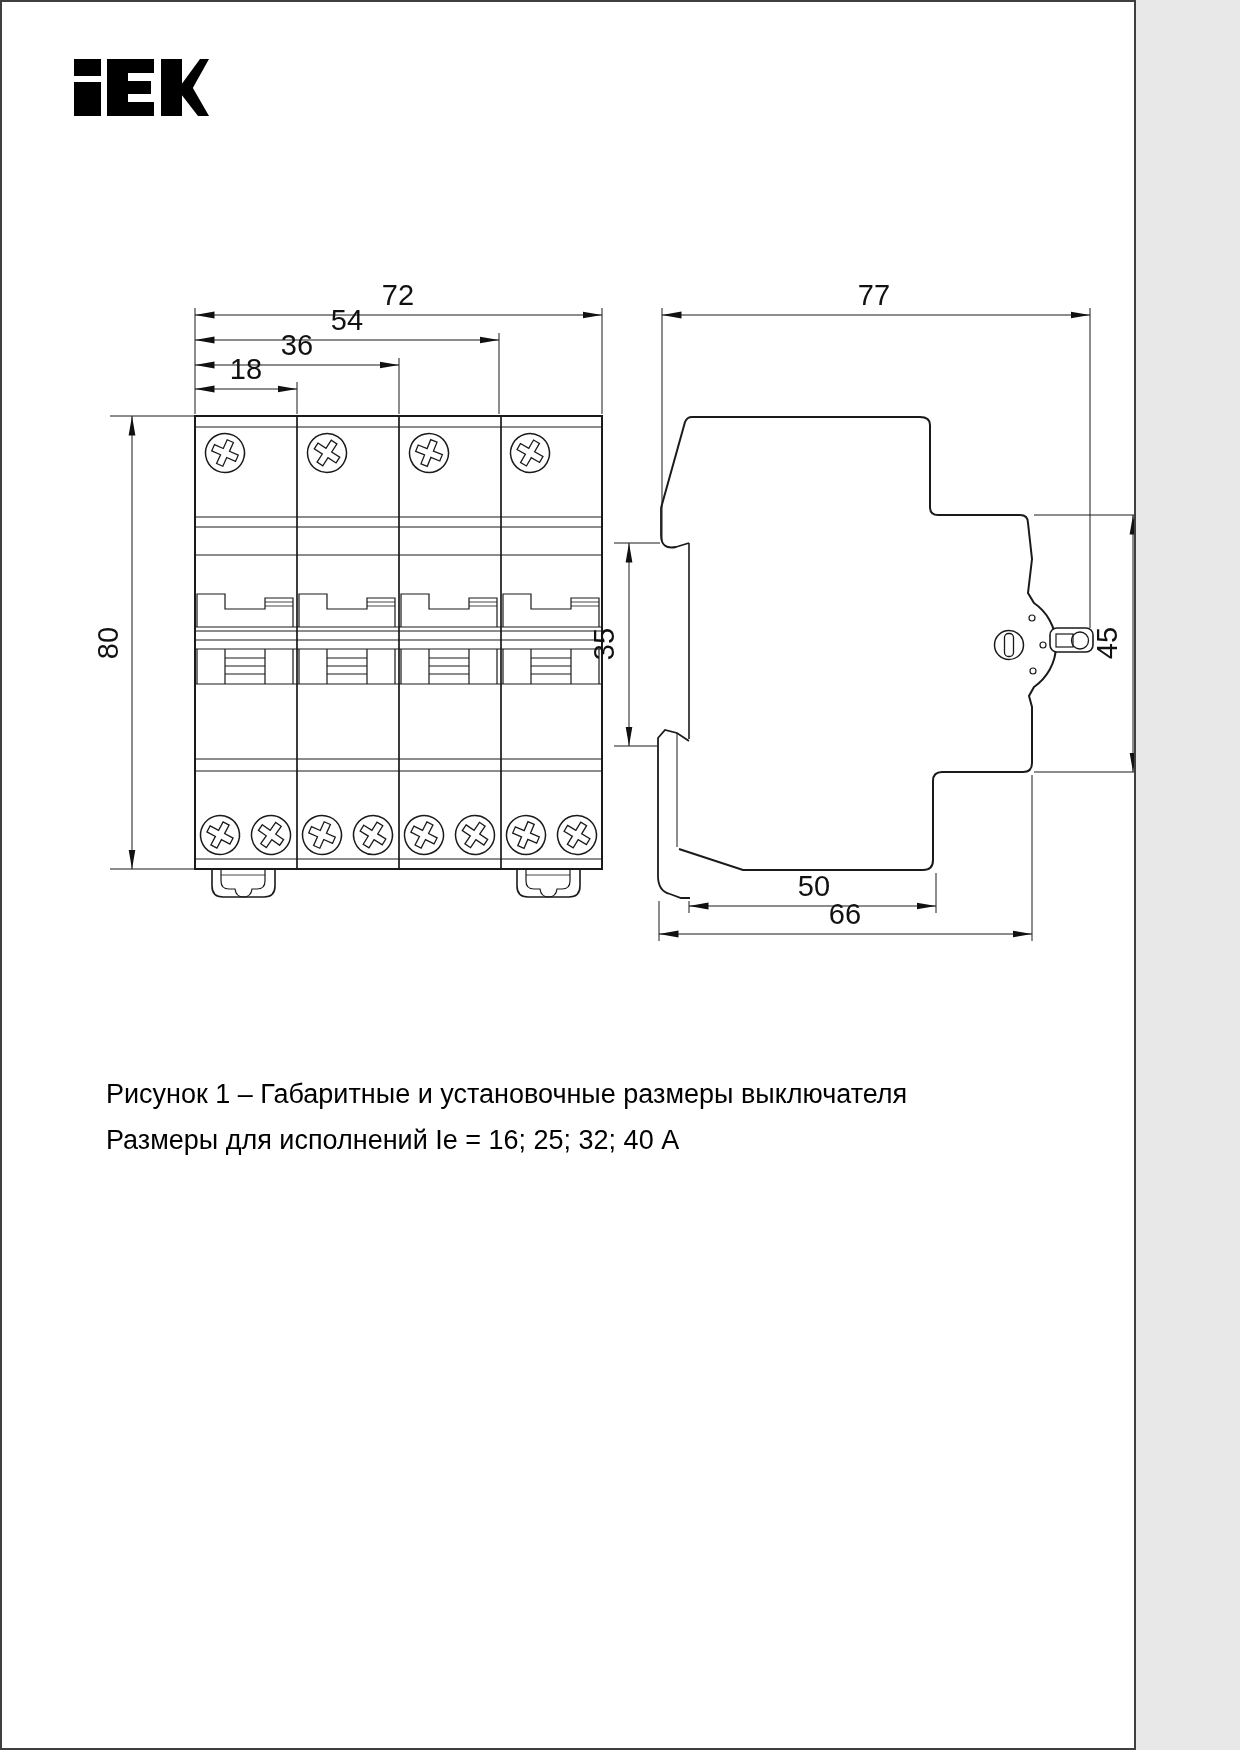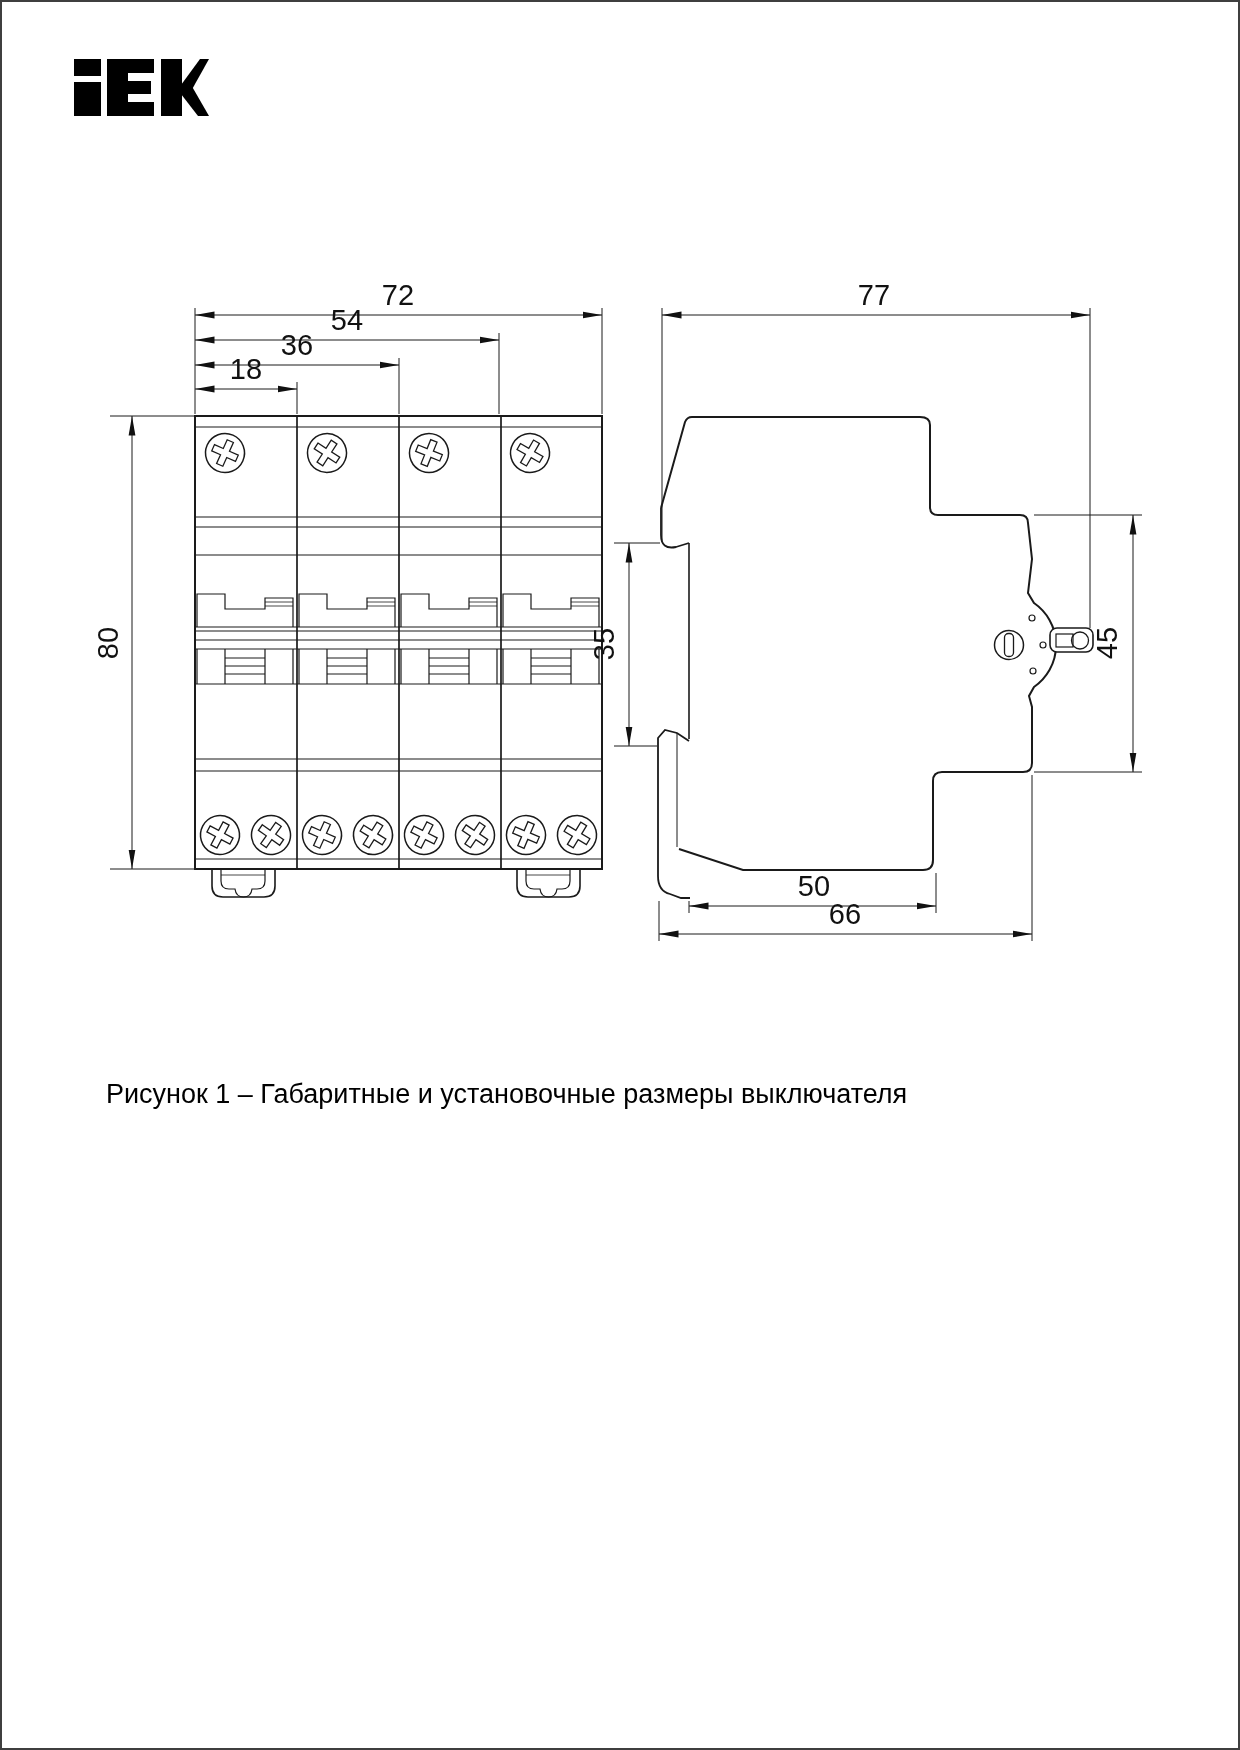--- a/index.html
+++ b/index.html
@@ -1,17 +1,17 @@
 <!DOCTYPE html>
 <html><head>
 <meta charset="utf-8">
 <style>
   html,body { margin:0; padding:0; background:#e8e8e8; }
   .page {
-    position:relative; width:1240px; height:1750px;
+    position:relative; width:1136px; height:1750px;
     background:#ffffff; box-sizing:border-box;
     border:2px solid #3f3f3f; overflow:hidden;
     font-family:"Liberation Sans", sans-serif;
   }
   svg.drawing { position:absolute; left:0; top:0; width:1240px; height:1750px; }
   svg.drawing text {
     font-family:"Liberation Sans", sans-serif;
     font-size:29px; fill:#111;
   }
   .caption-line {
@@ -197,14 +197,15 @@
       </g>
 
       <g>
         <line x1="657" y1="932" x2="1030" y2="932" marker-start="url(#arr)" marker-end="url(#arr)"></line>
         <text x="843" y="922" text-anchor="middle" stroke="none">66</text>
       </g>
     </g>
   </svg>
 
   <div class="caption-line caption-1">Рисунок 1 – Габаритные и установочные размеры выключателя</div>
+  <div class="caption-line caption-2">Размеры для исполнений Ie = 16; 25; 32; 40 А</div>
 
 </div>
 
 </body></html>

